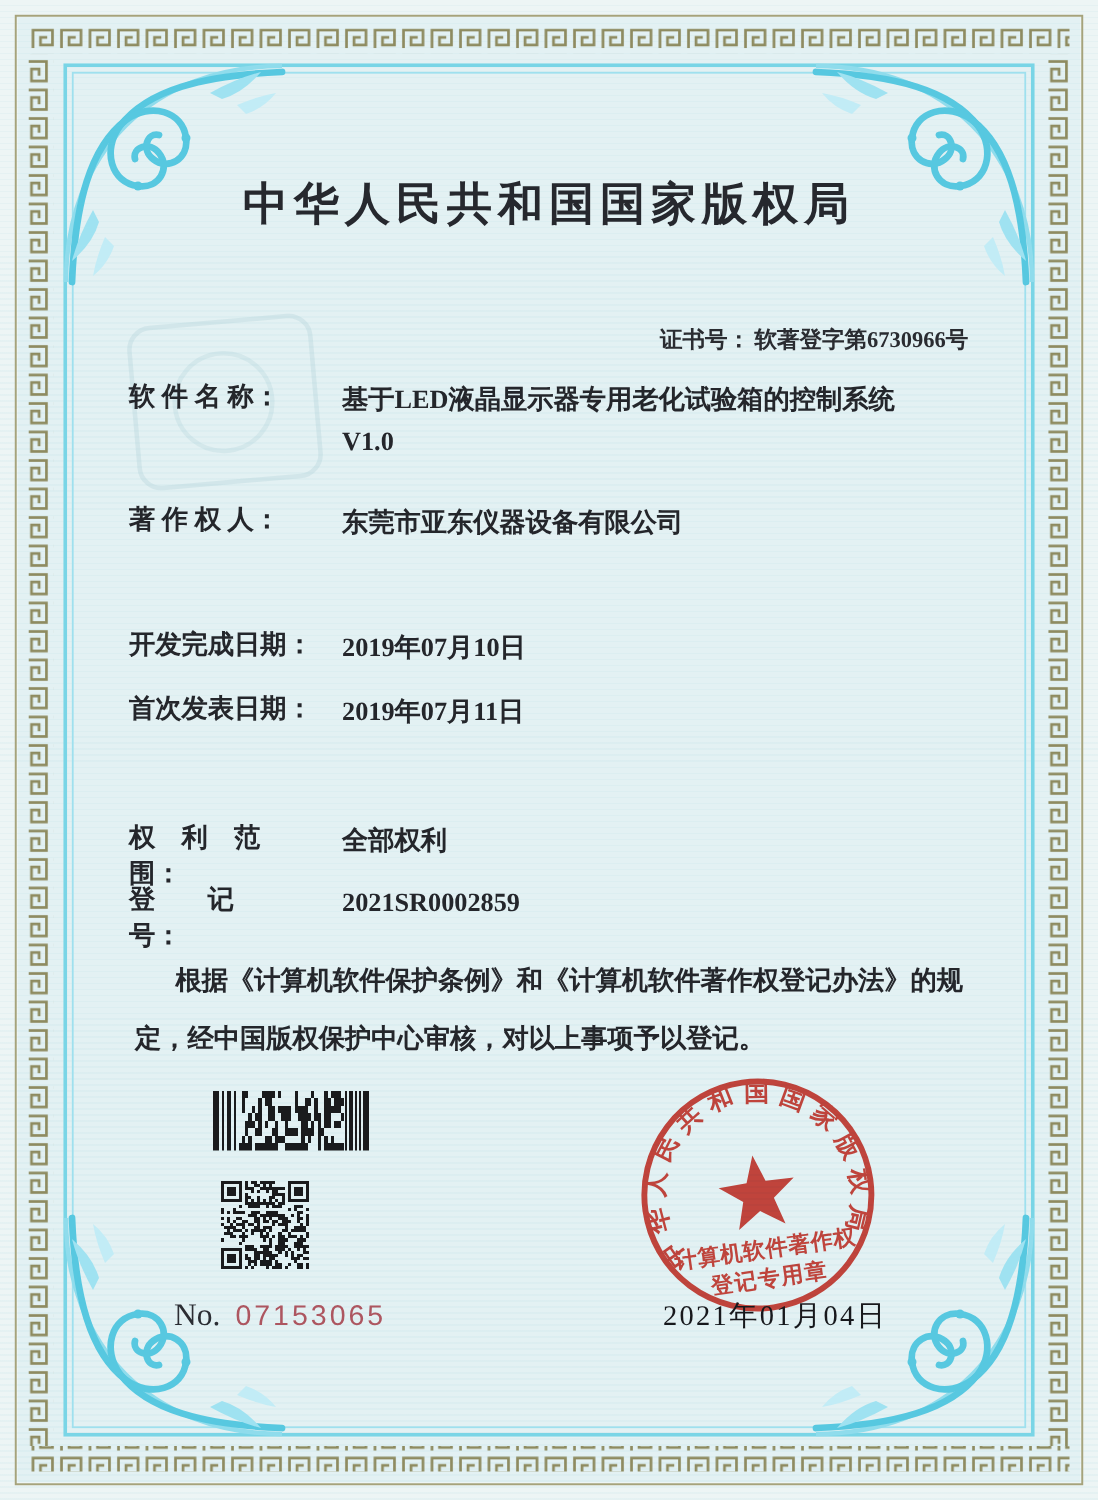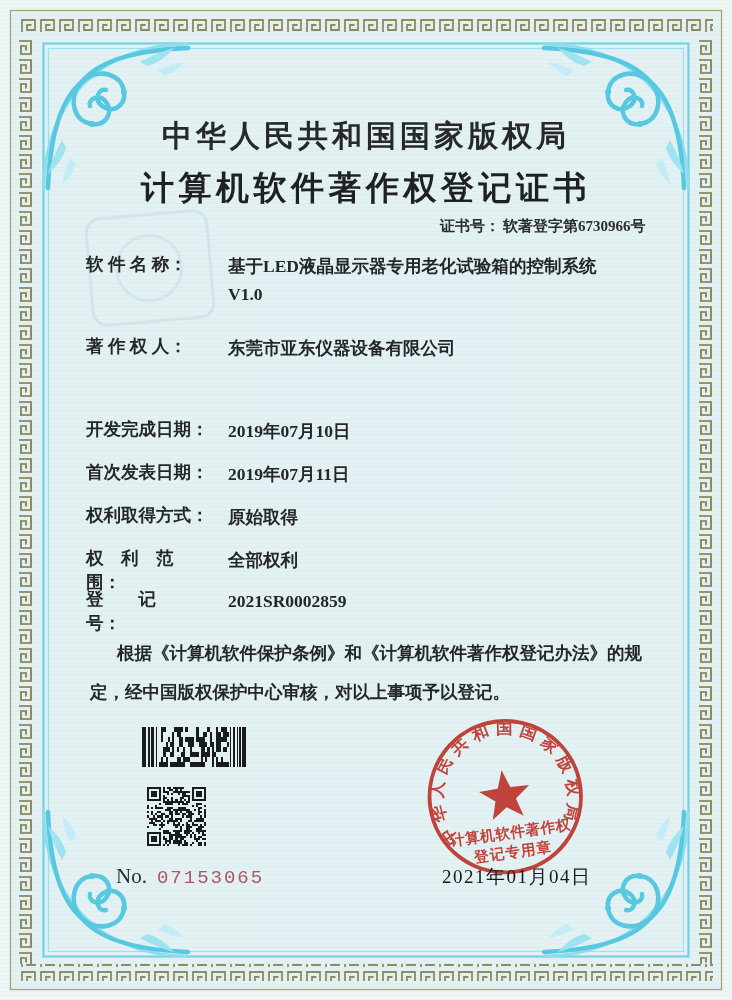--- a/index.html
+++ b/index.html
@@ -22,21 +22,21 @@
   .row{position:absolute;left:86px;font-size:17.5px;font-weight:600;color:#24262b;}
   .row .lbl{display:inline-block;width:124px;vertical-align:top;}
   .row .val{display:inline-block;margin-left:18px;vertical-align:top;white-space:pre-line;
             max-width:440px;line-height:28px;}
   .statement{position:absolute;left:86px;top:630px;width:570px;margin:4px;
              font-size:17.5px;font-weight:600;color:#24262b;line-height:39px;text-indent:27px;}
   .bc{position:absolute;left:142px;top:727px;}
   .qr{position:absolute;left:147px;top:787px;}
   .serial{position:absolute;left:116px;top:864px;}
   .serial .no{font-size:21px;color:#2b2d33;}
-  .serial .num{font-family:Liberation Mono, monospace;
+  .serial .num{font-family:Liberation Sans, sans-serif;
                font-size:19px;color:#ad5660;letter-spacing:2px;margin-left:10px;}
   .seal{position:absolute;left:420px;top:716px;width:172px;height:172px;
         transform:rotate(-8deg);opacity:0.92;mix-blend-mode:multiply;}
   .seal text{fill:#d5382e;font-weight:bold;font-family:"Liberation Serif",serif;}
   .issue-date{position:absolute;left:442px;top:864px;font-size:19px;font-weight:normal;
               letter-spacing:1.5px;color:#17181c;}
 </style>
 </head>
 <body>
 
@@ -73,41 +73,37 @@
     <rect x="48.5" y="48.5" width="635" height="903" fill="none" stroke="#9fe0ee" stroke-width="1.2"></rect>
     <use href="#corner" transform="translate(40,40)"></use>
     <use href="#corner" transform="translate(692,40) scale(-1,1)"></use>
     <use href="#corner" transform="translate(40,960) scale(1,-1)"></use>
     <use href="#corner" transform="translate(692,960) scale(-1,-1)"></use>
   </svg>
 
   <div class="watermark"></div>
 
   <div class="authority">中华人民共和国国家版权局</div>
-  <div class="cert-title">计算机软件著作权登记证书</div>
 
   <div class="cert-no">
     <span class="lab">证书号：</span><span>软著登字第6730966号</span>
   </div>
 
   <div class="row" style="top:252px">
     <span class="lbl">软 件 名 称：</span><span class="val">基于LED液晶显示器专用老化试验箱的控制系统
 V1.0</span>
   </div>
   <div class="row" style="top:334px">
     <span class="lbl">著 作 权 人：</span><span class="val">东莞市亚东仪器设备有限公司</span>
   </div>
   <div class="row" style="top:417px">
     <span class="lbl">开发完成日期：</span><span class="val">2019年07月10日</span>
   </div>
   <div class="row" style="top:460px">
     <span class="lbl">首次发表日期：</span><span class="val">2019年07月11日</span>
-  </div>
-  <div class="row" style="top:503px">
-    <span class="lbl">权利取得方式：</span><span class="val">原始取得</span>
   </div>
   <div class="row" style="top:546px">
     <span class="lbl">权　利　范　围：</span><span class="val">全部权利</span>
   </div>
   <div class="row" style="top:587px">
     <span class="lbl">登　　记　　号：</span><span class="val">2021SR0002859</span>
   </div>
 
   <p class="statement">根据《计算机软件保护条例》和《计算机软件著作权登记办法》的规定，经中国版权保护中心审核，对以上事项予以登记。</p>
 

